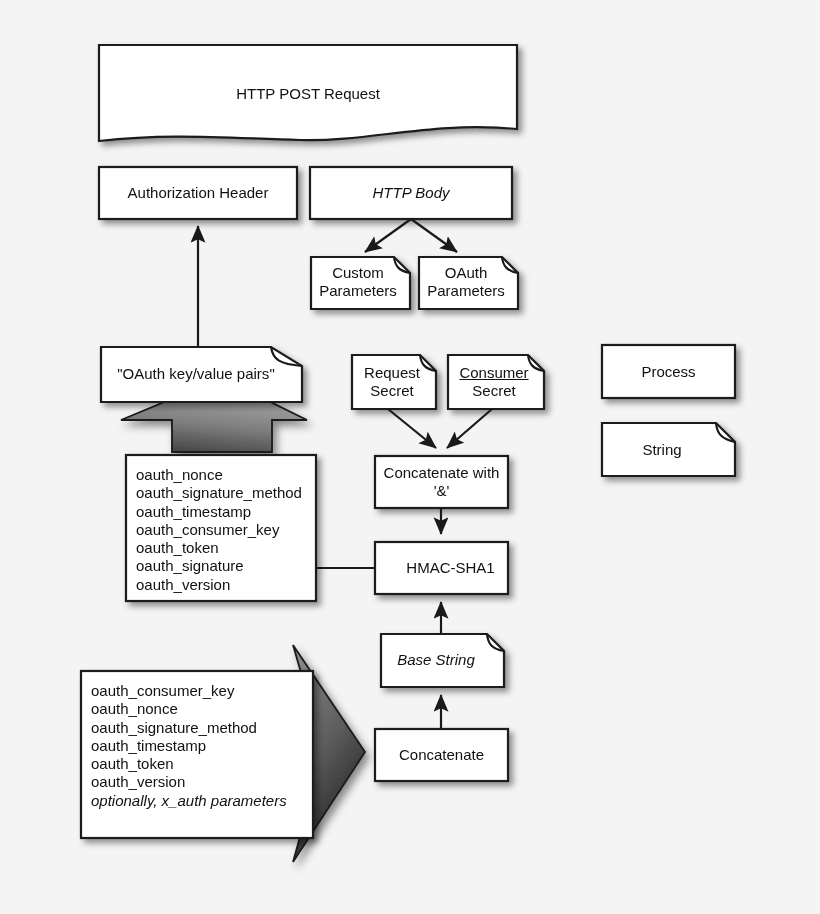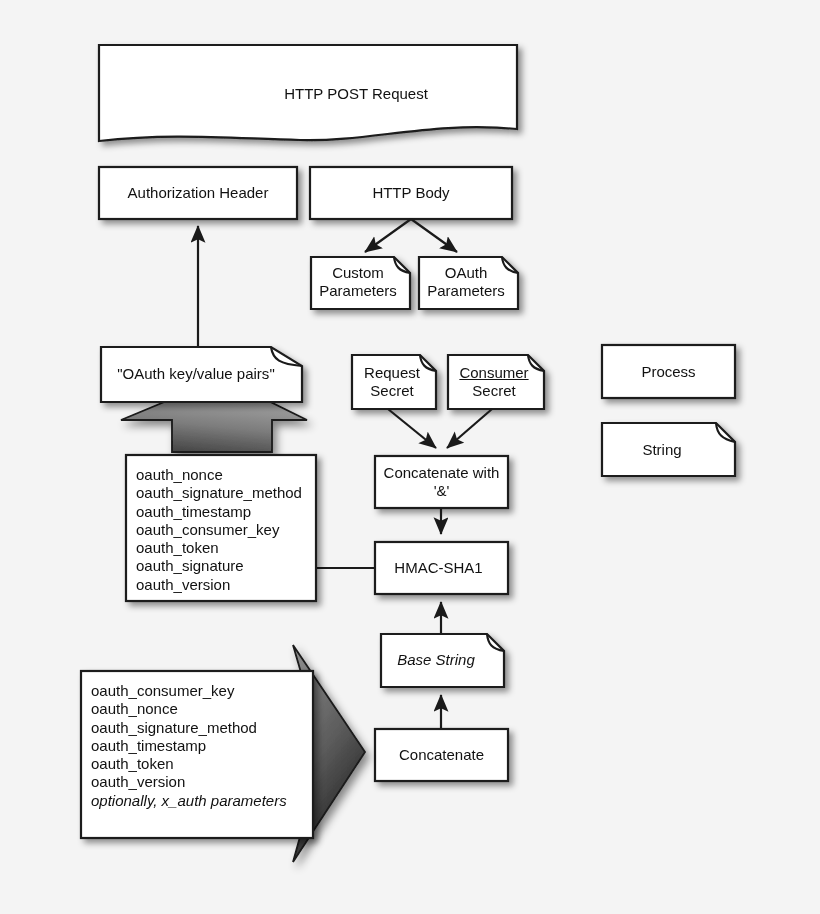--- a/index.html
+++ b/index.html
@@ -204,44 +204,44 @@
     <g>
       <rect x="602" y="345" width="133" height="53" filter="url(#dropshadow)" fill="#ffffff" stroke="#1a1a1a" stroke-width="2.2"></rect>
     </g>
 
     <g>
       <path filter="url(#dropshadow)" d="M602,423 L716,423 L735,442 L735,476 L602,476 Z" fill="#ffffff" stroke="#1a1a1a" stroke-width="2.2" stroke-linejoin="miter"></path>
       <path d="M716,423 C 717,434 722,439 735,442" fill="none" stroke="#1a1a1a" stroke-width="2.2"></path>
     </g>
   </svg>
 
-  <div class="lbl center" style="left:99px; top:85px; width:418px;padding-left:48px;">HTTP POST Request</div>
+  <div class="lbl center" style="left:99px; top:85px; width:418px;">HTTP POST Request</div>
 
   <div class="lbl center" style="left:99px; top:184px; width:198px;">Authorization Header</div>
 
-  <div class="lbl center" style="left:310px; top:184px; width:202px;">HTTP Body</div>
+  <div class="lbl center" style="left:310px; top:184px; width:202px;font-style:italic;">HTTP Body</div>
 
   <div class="lbl center" style="left:311px; top:264px; width:94px;">Custom</div>
   <div class="lbl center" style="left:311px; top:282px; width:94px;">Parameters</div>
 
   <div class="lbl center" style="left:419px; top:264px; width:94px;">OAuth</div>
   <div class="lbl center" style="left:419px; top:282px; width:94px;">Parameters</div>
 
   <div class="lbl center" style="left:101px; top:365px; width:190px;"><span>"OAuth </span><span class="it">key/value pairs</span><span>"</span></div>
 
   <div class="lbl center" style="left:352px; top:364px; width:80px;">Request</div>
   <div class="lbl center" style="left:352px; top:382px; width:80px;">Secret</div>
 
   <div class="lbl center" style="left:448px; top:364px; width:92px;text-decoration:underline;">Consumer</div>
   <div class="lbl center" style="left:448px; top:382px; width:92px;">Secret</div>
 
   <div class="lbl center" style="left:375px; top:464px; width:133px;">Concatenate with</div>
   <div class="lbl center" style="left:375px; top:482px; width:133px;">'&amp;'</div>
 
-  <div class="lbl center" style="left:363px; top:559px; width:151px;">HMAC-SHA1</div>
+  <div class="lbl center" style="left:375px; top:559px; width:151px;">HMAC-SHA1</div>
 
   <div class="lbl center it" style="left:381px; top:651px; width:110px;">Base String</div>
 
   <div class="lbl center" style="left:375px; top:746px; width:133px;text-align:center;">Concatenate</div>
 
   <div class="lbl center" style="left:602px; top:363px; width:133px;">Process</div>
 
   <div class="lbl center" style="left:602px; top:441px; width:120px;">String</div>
 
   <div class="listbox" style="left:136px; top:466px; width:176px;" id="oauth-signature-list"><div>oauth_nonce</div><div>oauth_signature_method</div><div>oauth_timestamp</div><div>oauth_consumer_key</div><div>oauth_token</div><div>oauth_signature</div><div>oauth_version</div></div>

